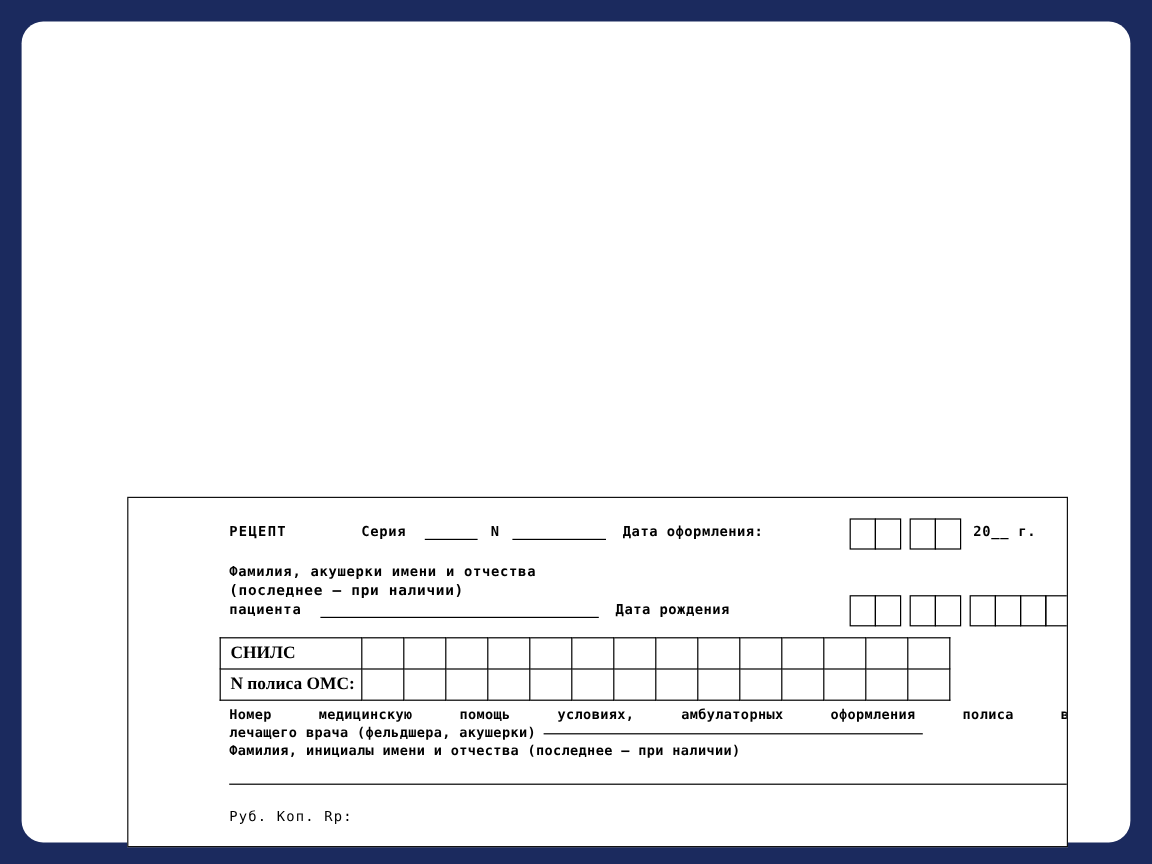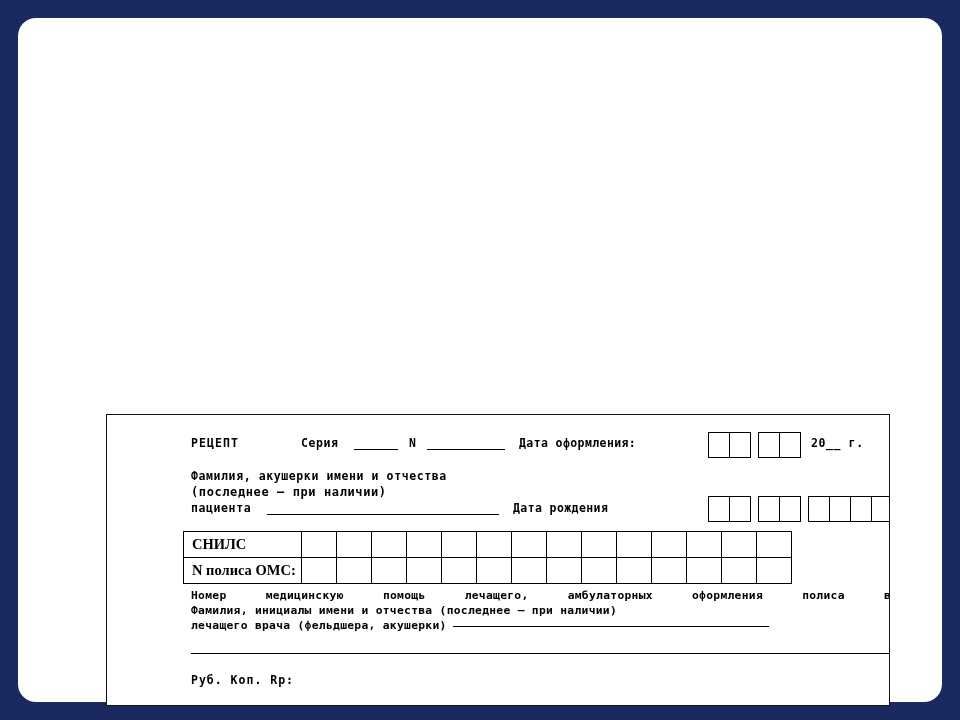--- a/index.html
+++ b/index.html
@@ -230,21 +230,21 @@
     width: 700px;
     border-bottom: 1px solid #000;
   }
 
   
   .blk4 {
     position: absolute;
     left: 84px;
     top: 258px;
     font-size: 11.5px;
-    font-weight: bold;
+    font-weight: normal;
     letter-spacing: 1px;
     text-align: right;
   }
 </style>
 </head>
 <body>
 
 <div class="slide-frame">
   <div class="slide-inner">
 
@@ -327,31 +327,31 @@
             <td class="digit-cell"></td>
           </tr>
         </tbody>
       </table>
 
       <div class="blk3">
         <div class="p-line p-justify">
           <span>Номер</span>
           <span>медицинскую</span>
           <span>помощь</span>
-          <span>лечащего,</span>
+          <span>условиях,</span>
           <span>амбулаторных</span>
           <span>оформления</span>
           <span>полиса</span>
           <span>в</span>
         </div>
         <div class="p-line">
-          <span>Фамилия, инициалы имени и отчества (последнее – при наличии)</span>
+          <span>лечащего врача (фельдшера, акушерки)</span><span class="inline-rule rule-doc"></span>
         </div>
         <div class="p-line">
-          <span>лечащего врача (фельдшера, акушерки)</span><span class="inline-rule rule-doc"></span>
+          <span>Фамилия, инициалы имени и отчества (последнее – при наличии)</span>
         </div>
       </div>
       <div class="rule-full"></div>
 
       <div class="blk4">Руб.  Коп.  Rp:</div>
 
     </div>
   </div>
 </div>
 

